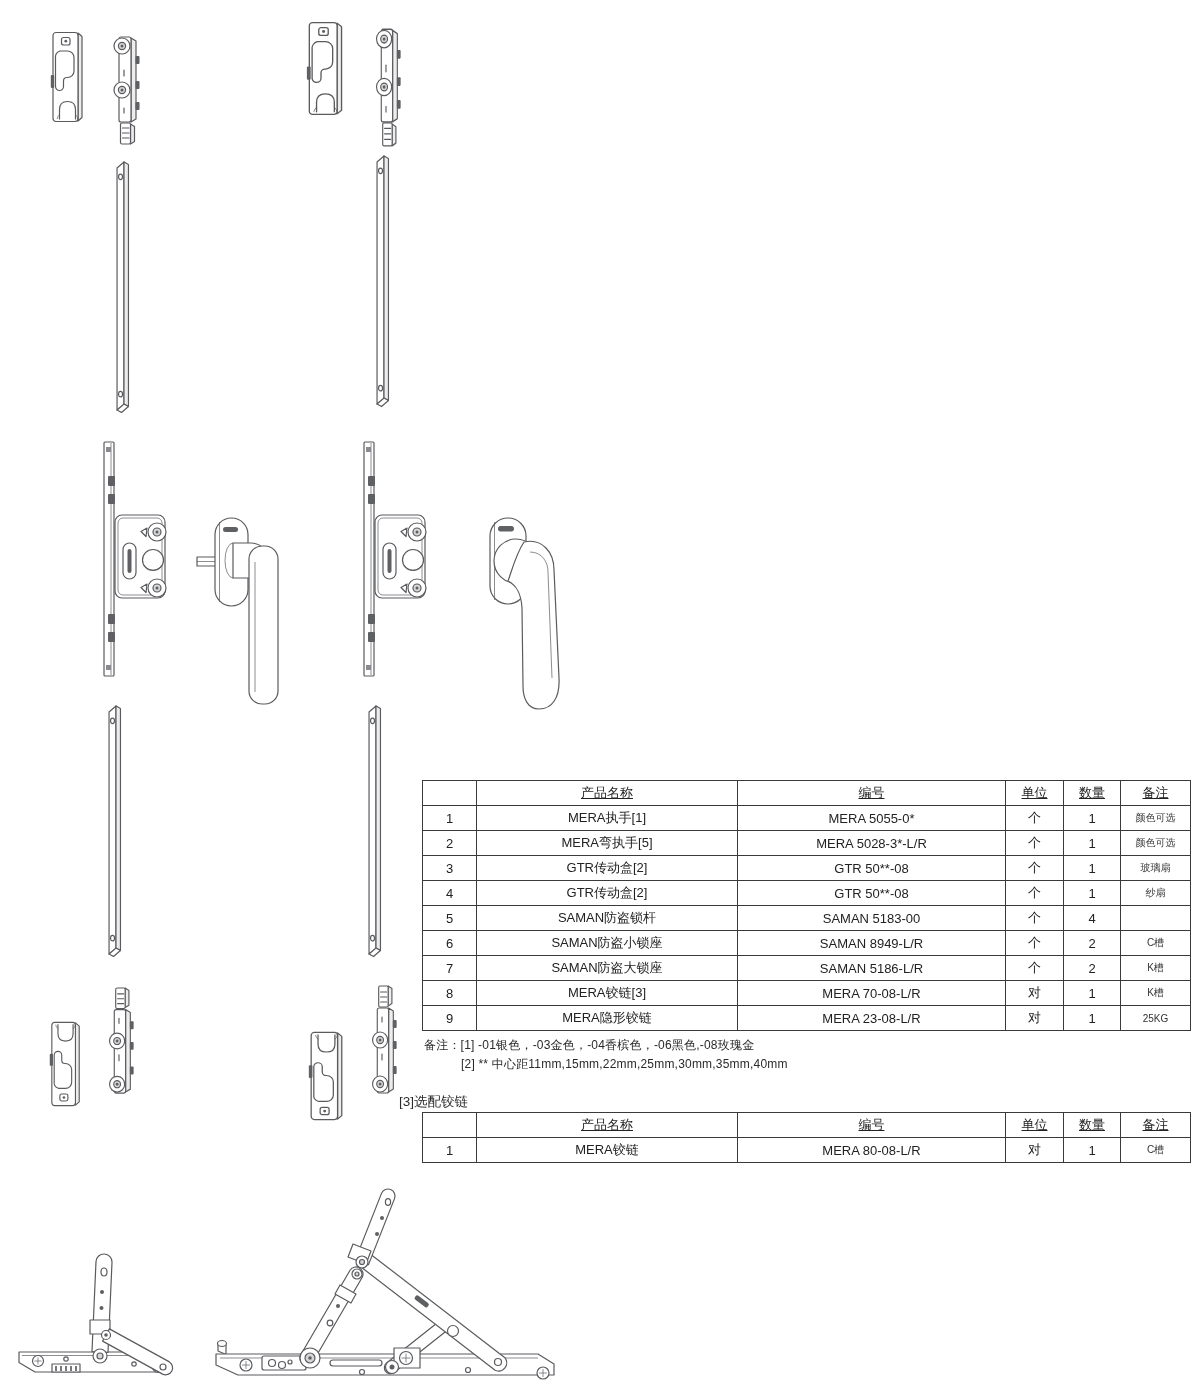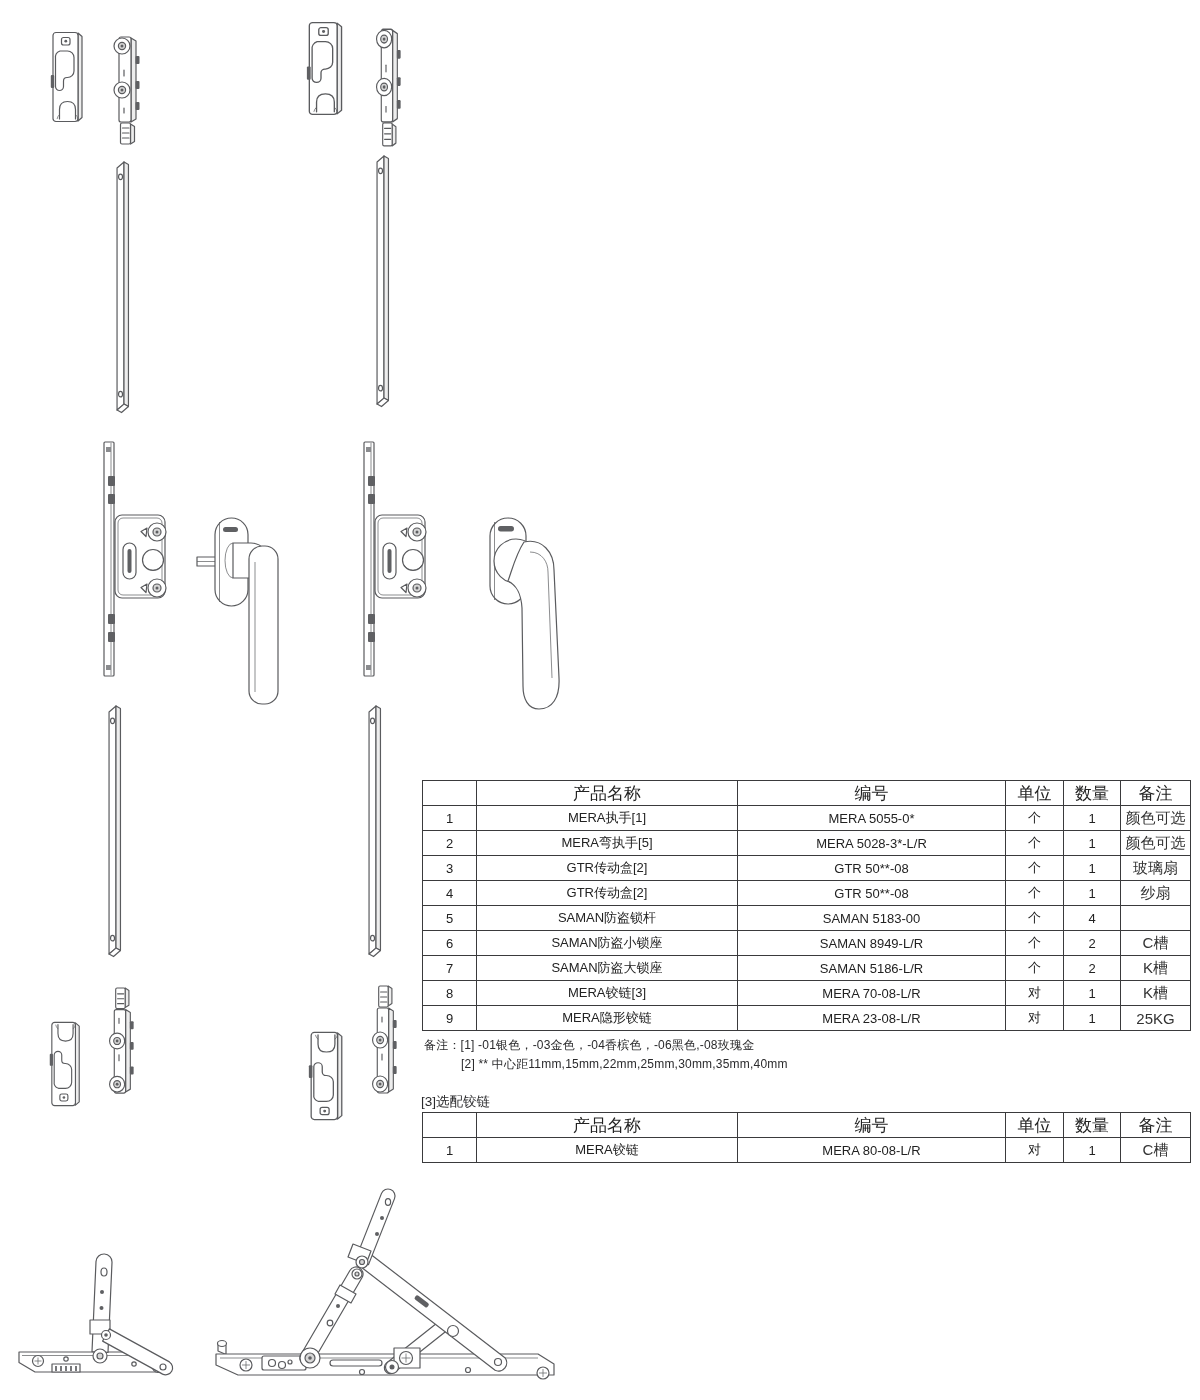--- a/index.html
+++ b/index.html
@@ -11,22 +11,22 @@
   table.parts col.c0{width:54px}
   table.parts col.c1{width:261px}
   table.parts col.c2{width:268px}
   table.parts col.c3{width:58px}
   table.parts col.c4{width:57px}
   table.parts col.c5{width:70px}
   table.parts th,table.parts td{
      border:1px solid #3a3a3c;text-align:center;vertical-align:middle;
      font-size:13px;font-weight:normal;height:24px;padding:0 2px;
      white-space:nowrap;overflow:hidden;color:#222;}
-  table.parts th{font-size:17px;}
-  table.parts td.remark{font-size:15px;color:#333;}
+  table.parts th{font-size:13px;text-decoration:underline;}
+  table.parts td.remark{font-size:10px;color:#333;}
   
   .note-line{position:absolute;font-size:12px;color:#2a2a2c;white-space:nowrap;letter-spacing:.2px;}
   .opt-title{position:absolute;font-size:13.5px;color:#2a2a2c;white-space:nowrap;}
   svg .ln{stroke:#5a5b5e;stroke-width:1.2;fill:#fff;stroke-linejoin:round;stroke-linecap:round;}
   svg .thin{stroke:#5a5b5e;stroke-width:.7;fill:none;}
   svg .side{fill:#ededed;}
   svg .dark{fill:#5f6063;stroke:none;}
   svg .mid{fill:#d6d6d6;}
 </style>
 </head>
@@ -348,21 +348,21 @@
       </tbody>
   </table>
 
   <div class="note-line" style="left:424px;top:1037px">
     <span>备注：</span><span>[1] -01银色，-03金色，-04香槟色，-06黑色,-08玫瑰金</span>
   </div>
   <div class="note-line" style="left:461px;top:1056px">
     <span>[2] ** 中心距11mm,15mm,22mm,25mm,30mm,35mm,40mm</span>
   </div>
 
-  <div class="opt-title" style="left:421px;top:1093px">[3]选配铰链</div>
+  <div class="opt-title" style="left:399px;top:1093px">[3]选配铰链</div>
   <table class="parts" id="table2" style="left:422px;top:1112px">
     <colgroup>
         <col class="c0">
         <col class="c1">
         <col class="c2">
         <col class="c3">
         <col class="c4">
         <col class="c5">
       </colgroup>
     <thead>

